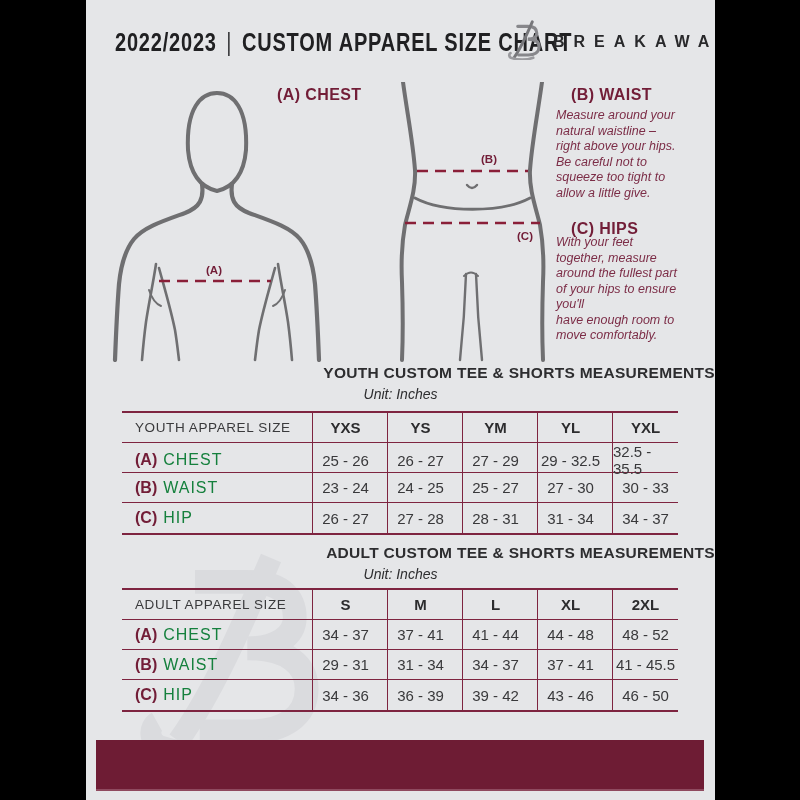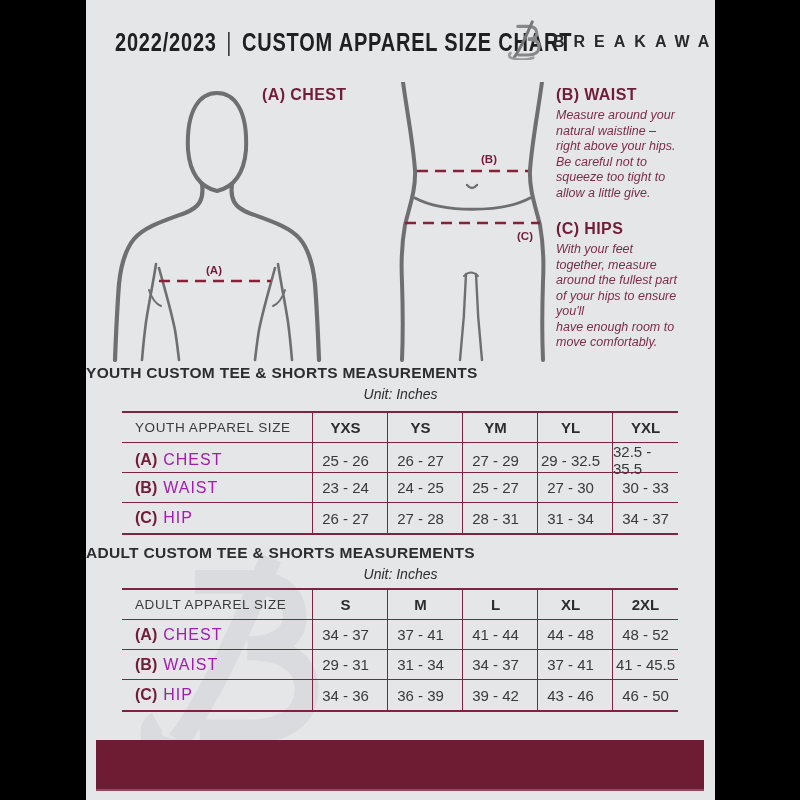--- a/index.html
+++ b/index.html
@@ -14,42 +14,42 @@
               font-size:25px; font-weight:700; color:#202022; letter-spacing:1px;
               transform:scaleX(0.80); transform-origin:left center; }
   .hdr-divider { font-weight:400; color:#3a3a3c; padding:0 12px; }
   .brand-logo { position:absolute; left:420px; top:20px; }
   .brand-name { position:absolute; left:467px; top:33px; font-size:16px; font-weight:700;
                 letter-spacing:9px; color:#29292b; white-space:nowrap; }
 
   
   .fig { position:absolute; }
   .guide-head { position:absolute; font-size:16px; font-weight:700; color:#721d37;
-                letter-spacing:0.4px; white-space:nowrap; }
+                letter-spacing:0.4px; white-space:nowrap;margin-left:15px; }
   .guide-text { position:absolute; font-size:12.5px; font-style:italic; color:#7c2d47;
                 line-height:15.5px; white-space:pre-line; }
 
   
-  .tbl-title { position:absolute; left:0; width:629px; text-align:left;
+  .tbl-title { position:absolute; left:0; width:629px; text-align:right;
                font-size:15.5px; font-weight:700; color:#2d2d2f; letter-spacing:0.3px; }
   .tbl-unit  { position:absolute; left:0; width:629px; text-align:center;
                font-size:14px; font-style:italic; color:#2d2d2f; }
   .size-table { position:absolute; left:36px; width:556px;
                 border-top:2px solid #7e2440; border-bottom:2px solid #7e2440; }
   .t-row { display:grid; grid-template-columns:181px repeat(5,1fr); height:30px;gap:9px; }
   .t-row:not(:last-child) { border-bottom:1.5px solid #7e2440; }
   .t-cell { border-left:1.5px solid #7e2440; display:flex; align-items:center;
             justify-content:center; font-size:15px; color:#39393b; }
   .t-size { font-weight:700; color:#2c2c2e; }
   .t-label { display:flex; align-items:center; padding-left:13px; font-size:13.5px;
              color:#3a3a3c; letter-spacing:0.6px; white-space:nowrap; }
   .t-rowlabel { display:flex; align-items:center; padding-left:13px; font-size:16px;
                 white-space:nowrap; }
   .t-prefix { font-weight:700; color:#721d37; margin-right:6px; }
-  .t-name { color:#a21caf; letter-spacing:1px; }
+  .t-name { color:#15803d; letter-spacing:1px; }
 
   
   .watermark { position:absolute; left:52px; top:548px; opacity:1; }
   .footer-bar { position:absolute; left:10px; top:740px; width:608px; height:51px;
                 background:#6e1c34; border-bottom:2px solid #8f4a5f; }
   svg text { font-family:"Liberation Sans", sans-serif; }
 </style>
 </head>
 <body>
 
@@ -101,21 +101,21 @@
 
     <div class="guide-head" style="left:470px; top:86px;">(B) WAIST</div>
     <div class="guide-text" style="left:470px; top:108px; width:150px;">Measure around your
 natural waistline –
 right above your hips.
 Be careful not to
 squeeze too tight to
 allow a little give.</div>
 
     <div class="guide-head" style="left:470px; top:220px;">(C) HIPS</div>
-    <div class="guide-text" style="left:470px; top:242px; width:155px;">With your feet
+    <div class="guide-text" style="left:470px; top:235px; width:155px;">With your feet
 together, measure
 around the fullest part
 of your hips to ensure
 you'll
 have enough room to
 move comfortably.</div>
 
     <svg class="watermark" width="190" height="210" viewBox="0 0 40 44" fill="none">
       <path d="M 12,7 L 23,7 C 31,7 33,11 33,14.5 C 33,18.5 29,21 23,21 C 31.5,21 35.5,24.5 35.5,29.5 C 35.5,35.5 30.5,38.5 23.5,38.5 L 13,38.5" stroke="#dadbde" stroke-width="5"></path>
       <path d="M 28,2 C 22,16 16,30 8.5,40.5" stroke="#dadbde" stroke-width="4.6"></path>

